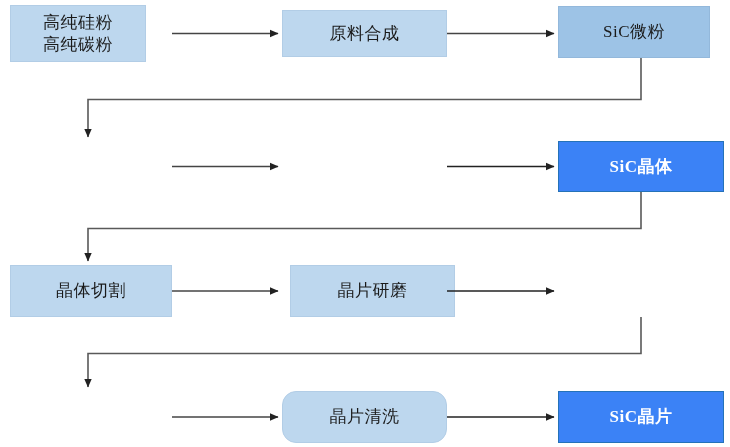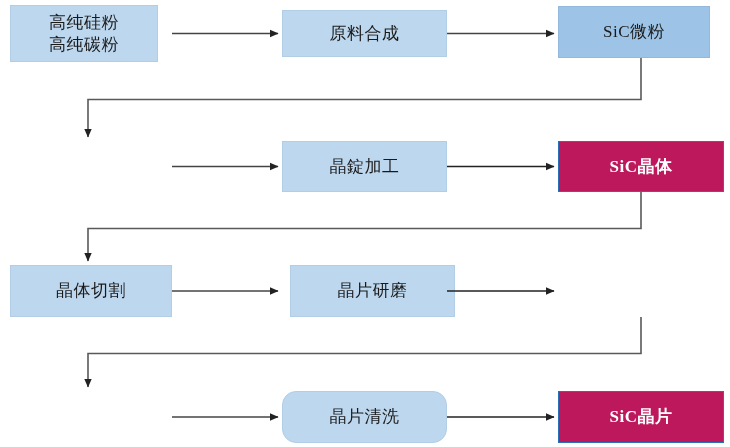--- a/index.html
+++ b/index.html
@@ -34,21 +34,21 @@
     color: #1a1a1a;
     font-size: 17px;
   }
   .node.mid {
     background: #9dc3e6;
     border: 1px solid #93b8db;
     color: #1a1a1a;
     font-size: 17px;
   }
   .node.dark {
-    background: #be185d;
+    background: #3b82f6;
     border: 1px solid #2572b8;
     color: #ffffff;
     font-size: 17px;
     font-weight: bold;
   }
   .node .node-text {
     display: block;
     white-space: pre-line;
   }
   .edge {
@@ -57,37 +57,34 @@
   .edge svg {
     display: block;
     overflow: visible;
   }
 </style>
 </head>
 <body>
 
 <div id="canvas">
 
-  <div class="node light" style="left:10px; top:5px; width:148px; height:57px;">
+  <div class="node light" style="left:10px; top:5px; width:136px; height:57px;">
     <span class="node-text">高纯硅粉
 高纯碳粉</span>
   </div>
 
   <div class="node light" style="left:282px; top:10px; width:165px; height:47px;">
     <span class="node-text">原料合成</span>
   </div>
 
   <div class="node mid" style="left:558px; top:6px; width:152px; height:52px;">
     <span class="node-text">SiC微粉</span>
   </div>
 
 
-  <div class="node light" style="left:282px; top:141px; width:165px; height:51px;">
-    <span class="node-text">晶錠加工</span>
-  </div>
 
   <div class="node dark" style="left:558px; top:141px; width:166px; height:51px;">
     <span class="node-text">SiC晶体</span>
   </div>
 
   <div class="node light" style="left:10px; top:265px; width:162px; height:52px;">
     <span class="node-text">晶体切割</span>
   </div>
 
   <div class="node light" style="left:290px; top:265px; width:165px; height:52px;text-align:center;">

